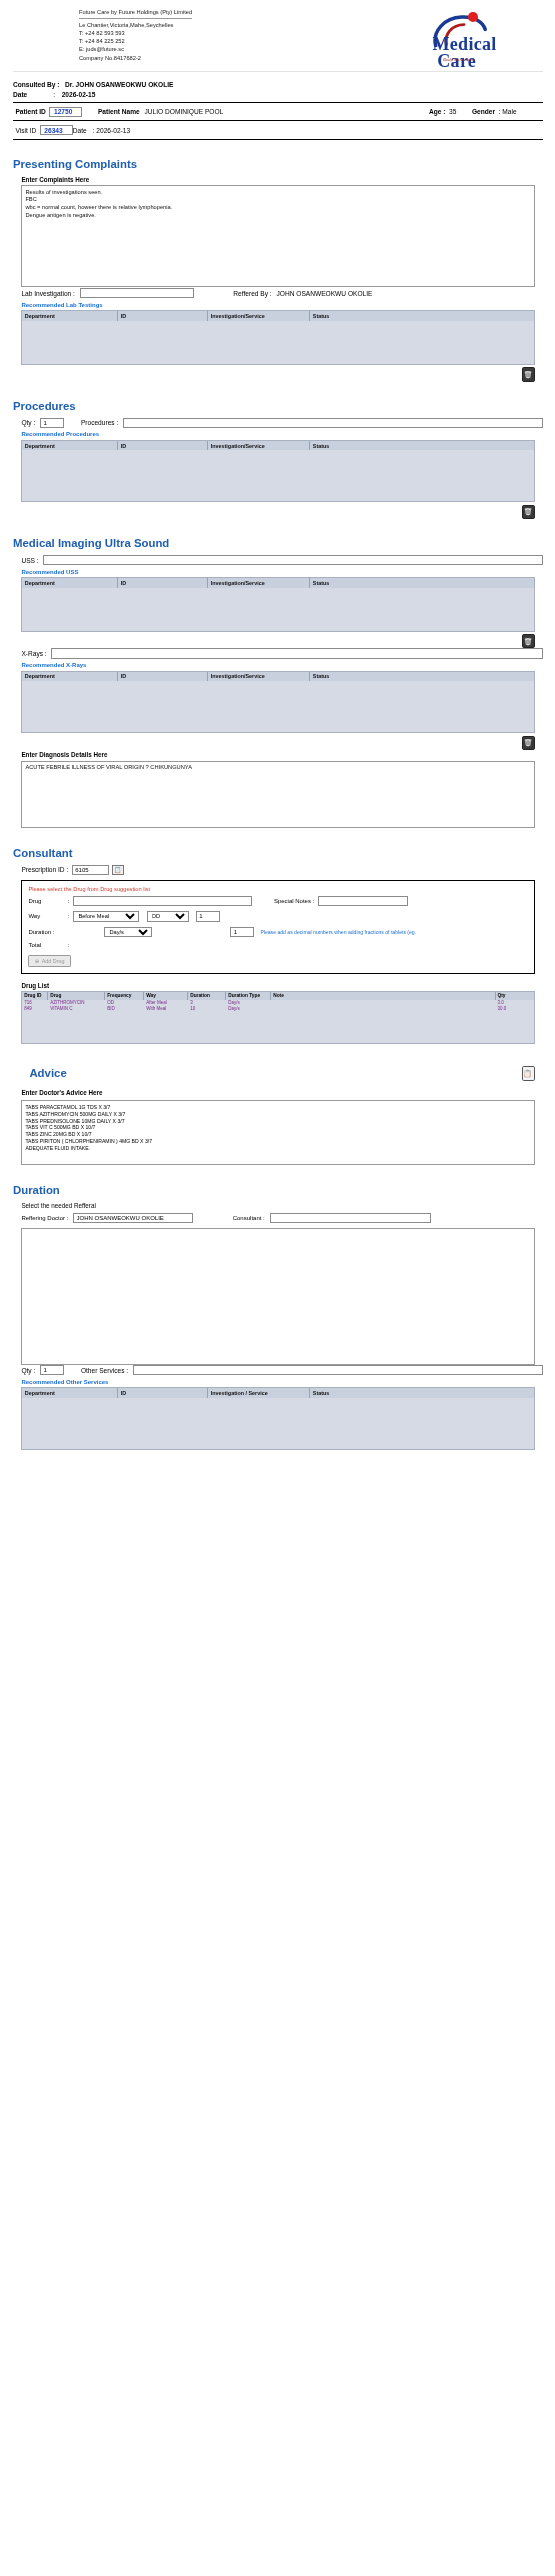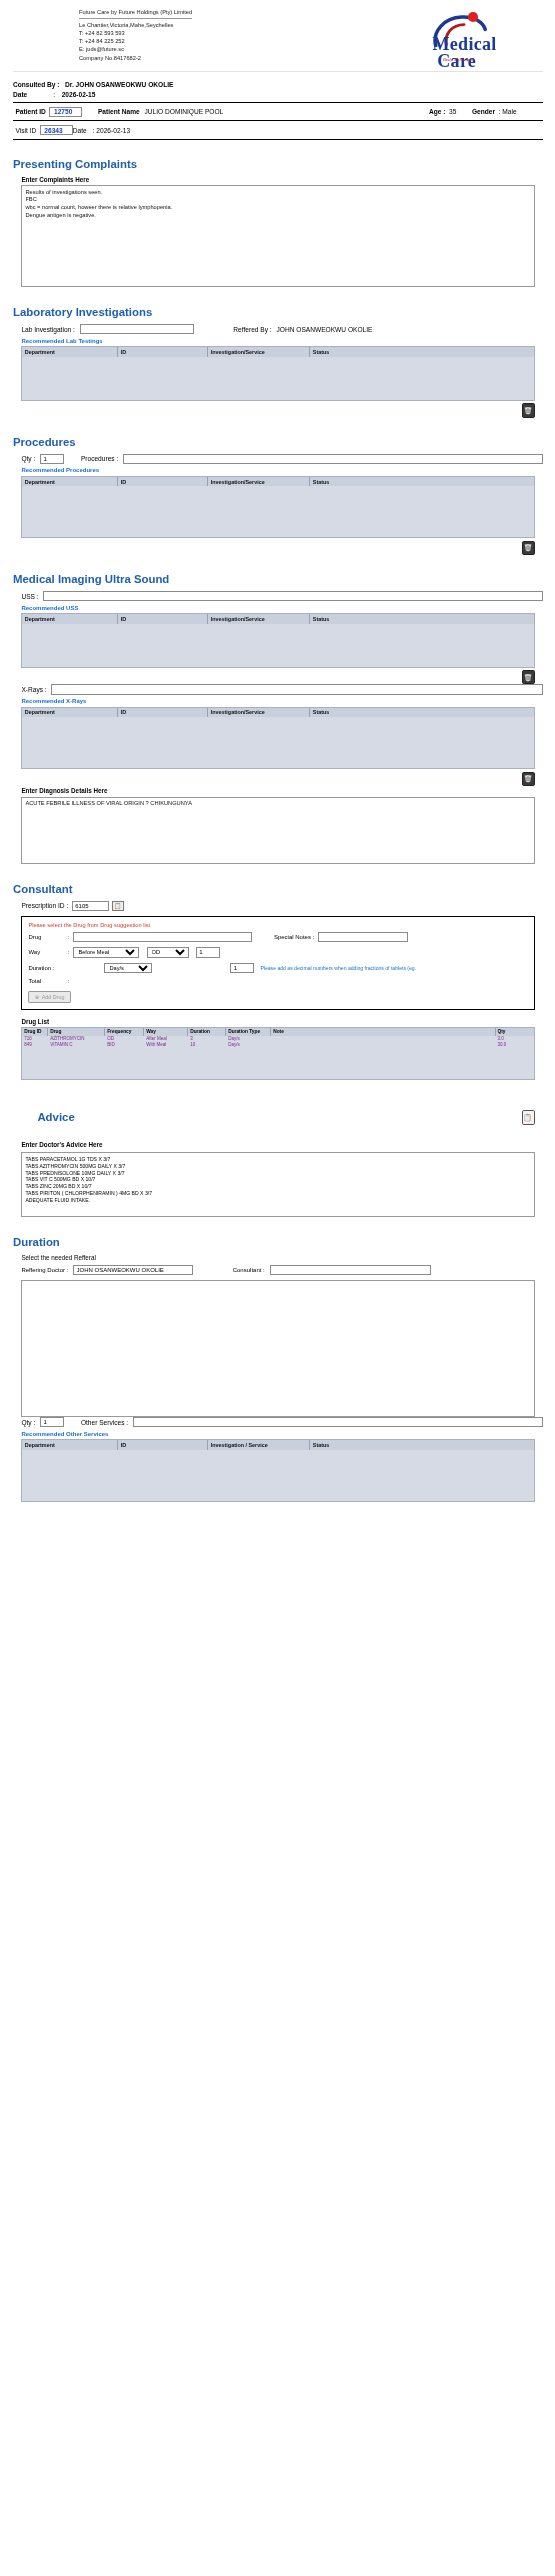--- a/index.html
+++ b/index.html
@@ -222,21 +222,20 @@
   <h2 class="section">Presenting Complaints</h2>
   <div class="sublabel">Enter Complaints Here</div>
   <div class="complaints-wrap">
     <textarea class="note" style="">Results of investigations seen.
 FBC
 wbc = normal count, howeer there is relative lymphopenia.
 Dengue antigen is negative.</textarea>
   </div>
 
   
-  <h2 class="section">Laboratory  Investigations</h2>
   <div class="row pad-l">
     <span>Lab Investigation :</span>
     <input class="txt" style="width: 114px;" value="">
     <span style="width:30px;"></span>
     <span>Reffered By  :</span>
     <span>JOHN OSANWEOKWU OKOLIE</span>
   </div>
   <div class="bluelink">Recommended Lab Testings</div>
   <div class="grid">
     <div class="hdr">
@@ -404,21 +403,21 @@
         <div class="d6">Day/s</div>
         <div class="d7"></div>
         <div class="d8">30.0</div>
       </div>
       <div class="body-pad"></div>
     </div>
   </div>
 
   
   <div class="advice-head" style="margin-top:15.5px;">
-    <h2 class="section" style="margin:16px;">Advice</h2>
+    <h2 class="section" style="margin:8px;">Advice</h2>
     <div class="trash">📋</div>
   </div>
   <div class="sublabel">Enter Doctor's Advice Here</div>
   <textarea class="advice" style="">TABS PARACETAMOL 1G TDS X 3/7
 TABS AZITHROMYCIN 500MG DAILY X 3/7
 TABS PREDNISOLONE 10MG DAILY X 3/7
 TABS VIT C 500MG BD X 10/7
 TABS ZINC 20MG BD X 10/7
 TABS PIRITON ( CHLORPHENIRAMIN ) 4MG BD X 3/7
 ADEQUATE FLUID INTAKE.</textarea>

